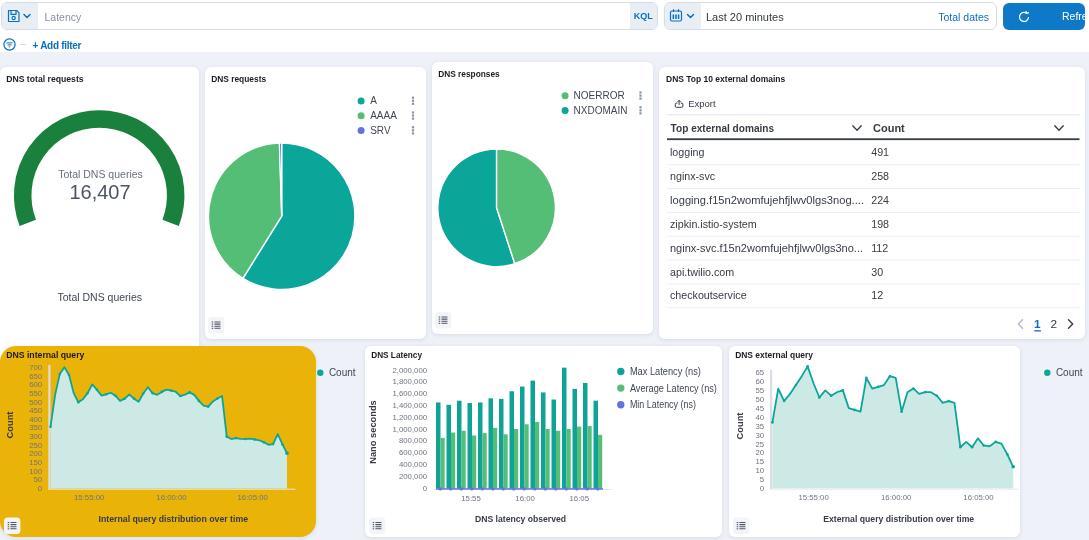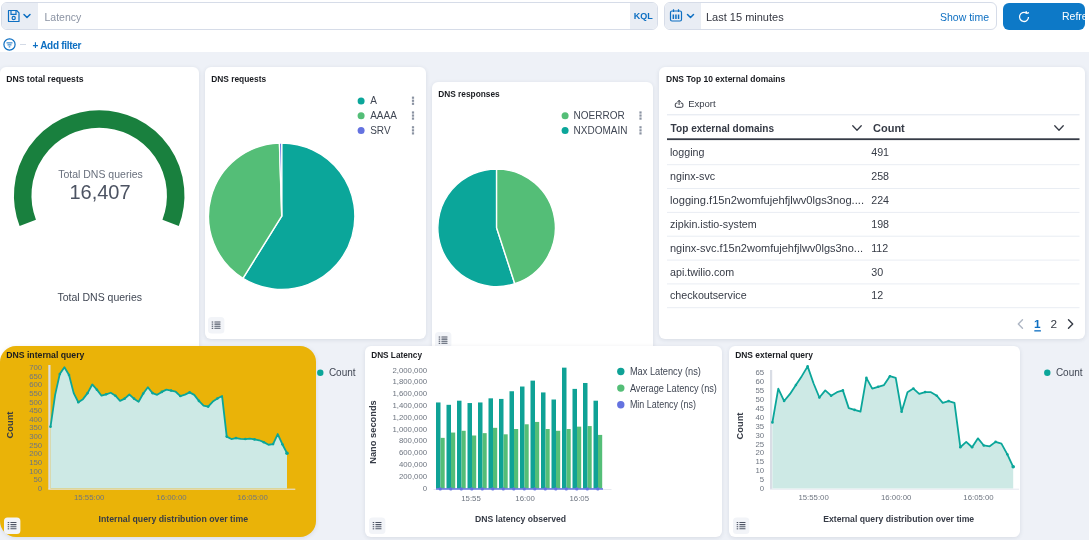--- a/index.html
+++ b/index.html
@@ -28,22 +28,22 @@
       <rect x="5.5" y="8" width="11" height="10" rx="1.5"></rect>
       <path d="M8.5,6.3 v2.8 M13.5,6.3 v2.8"></path>
     </g>
     <g fill="#0d6fc2">
       <rect x="7.6" y="11.5" width="1.5" height="4.5"></rect>
       <rect x="10.2" y="11.5" width="1.5" height="4.5"></rect>
       <rect x="12.8" y="11.5" width="1.5" height="4.5"></rect>
     </g>
     <path d="M22.5,11.5 L25.5,14.5 L28.5,11.5" fill="none" stroke="#0d6fc2" stroke-width="1.5" stroke-linecap="round" stroke-linejoin="round"></path>
   </svg>
-<div style="position:absolute;left:706px;top:10.5px;font-size:11px;color:#343741">Last 15 minutes</div>
-<div style="position:absolute;left:906px;top:11px;width:83px;text-align:right;font-size:10.5px;color:#0d6fc2">Show time</div>
+<div style="position:absolute;left:706px;top:10.5px;font-size:11px;color:#343741">Last 20 minutes</div>
+<div style="position:absolute;left:906px;top:11px;width:83px;text-align:right;font-size:10.5px;color:#0d6fc2">Total dates</div>
 <div style="position:absolute;left:1002.5px;top:2.5px;width:82.5px;height:27.5px;background:#0d79c7;border-radius:6px"></div>
 <svg width="14" height="14" viewBox="0 0 14 14" style="position:absolute;left:1017px;top:9.5px" xmlns="http://www.w3.org/2000/svg">
     <path d="M11.5 7 A4.5 4.5 0 1 1 9.3 3.1" fill="none" stroke="#fff" stroke-width="1.3"></path>
     <path d="M9 1.1 L9.7 3.4 L12 2.7" fill="none" stroke="#fff" stroke-width="1.3" stroke-linejoin="round"></path>
   </svg>
 <div style="position:absolute;left:1062px;top:10px;font-size:10.5px;font-weight:normal;color:#fff">Refresh</div>
 <svg width="18" height="18" viewBox="0 0 18 18" style="position:absolute;left:1px;top:36px" xmlns="http://www.w3.org/2000/svg">
     <circle cx="8.5" cy="8.5" r="5.6" fill="none" stroke="#0d6fc2" stroke-width="1.2"></circle>
     <g stroke="#0d6fc2" stroke-width="1.0" stroke-linecap="round">
       <path d="M5.9,6.9 h5.2 M6.9,8.9 h3.2 M8.1,10.9 h0.8"></path>
@@ -87,21 +87,21 @@
         <rect x="3.7" y="4.5" width="1.5" height="1.05" fill="#4e5565"></rect>
         <rect x="6.4" y="6.6" width="6.1" height="1.05" rx="0.3" fill="#4e5565"></rect>
         <rect x="3.7" y="6.6" width="1.5" height="1.05" fill="#4e5565"></rect>
         <rect x="6.4" y="8.7" width="6.1" height="1.05" rx="0.3" fill="#4e5565"></rect>
         <rect x="3.7" y="8.7" width="1.5" height="1.05" fill="#4e5565"></rect>
         <rect x="6.4" y="10.8" width="6.1" height="1.05" rx="0.3" fill="#4e5565"></rect>
         <rect x="3.7" y="10.8" width="1.5" height="1.05" fill="#4e5565"></rect>
       </g>
     </svg>
   </div>
-<div style="position:absolute;left:432px;top:82px;width:221px;height:272px;background:#fff;border-radius:6px;box-shadow:0 1px 4px rgba(65,78,101,0.13)">
+<div style="position:absolute;left:432px;top:62px;width:221px;height:272px;background:#fff;border-radius:6px;box-shadow:0 1px 4px rgba(65,78,101,0.13)">
     <svg width="221" height="272" viewBox="0 0 221 272" xmlns="http://www.w3.org/2000/svg" style="position:absolute;left:0;top:0">
       <text x="6.2" y="14.6" font-size="9.3" font-weight="bold" fill="#1a1c21" textLength="61.5" lengthAdjust="spacingAndGlyphs">DNS responses</text>
       <path d="M64.6,145.8 L82.77,201.72 A58.8,58.8 0 1 1 64.60,87.00 Z" fill="#0ba69a" stroke="#fff" stroke-width="1.4" stroke-linejoin="round"></path>
       <path d="M64.6,145.8 L64.60,87.00 A58.8,58.8 0 0 1 82.77,201.72 Z" fill="#54be77" stroke="#fff" stroke-width="1.4" stroke-linejoin="round"></path>
       <circle cx="133.1" cy="33.7" r="3.5" fill="#54be77"></circle>
       <text x="141.6" y="37.1" font-size="10" fill="#404754">NOERROR</text>
       <rect x="207.4" y="29.400000000000002" width="2.2" height="2.2" fill="#8b93a2"></rect>
       <rect x="207.4" y="32.45" width="2.2" height="2.2" fill="#8b93a2"></rect>
       <rect x="207.4" y="35.5" width="2.2" height="2.2" fill="#8b93a2"></rect>
       <circle cx="133.1" cy="48.5" r="3.5" fill="#0ba69a"></circle>

